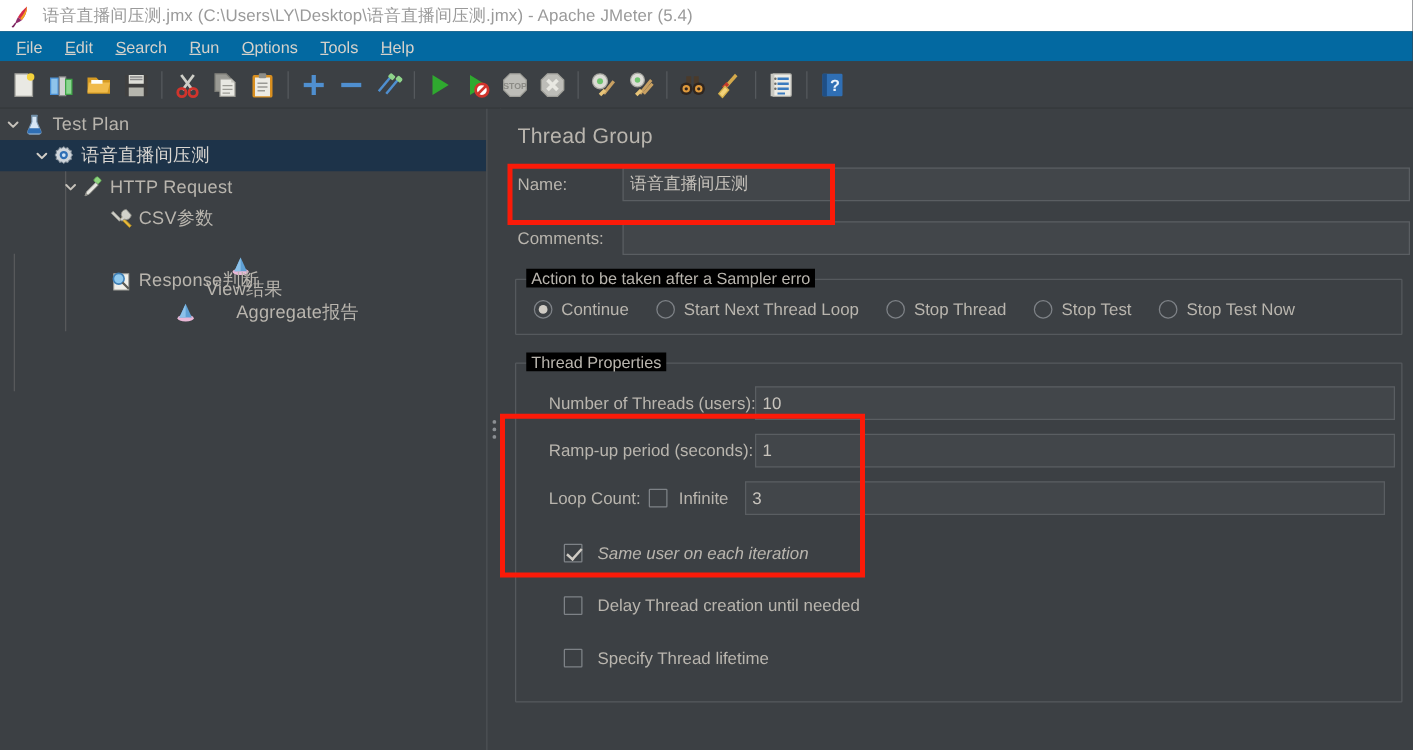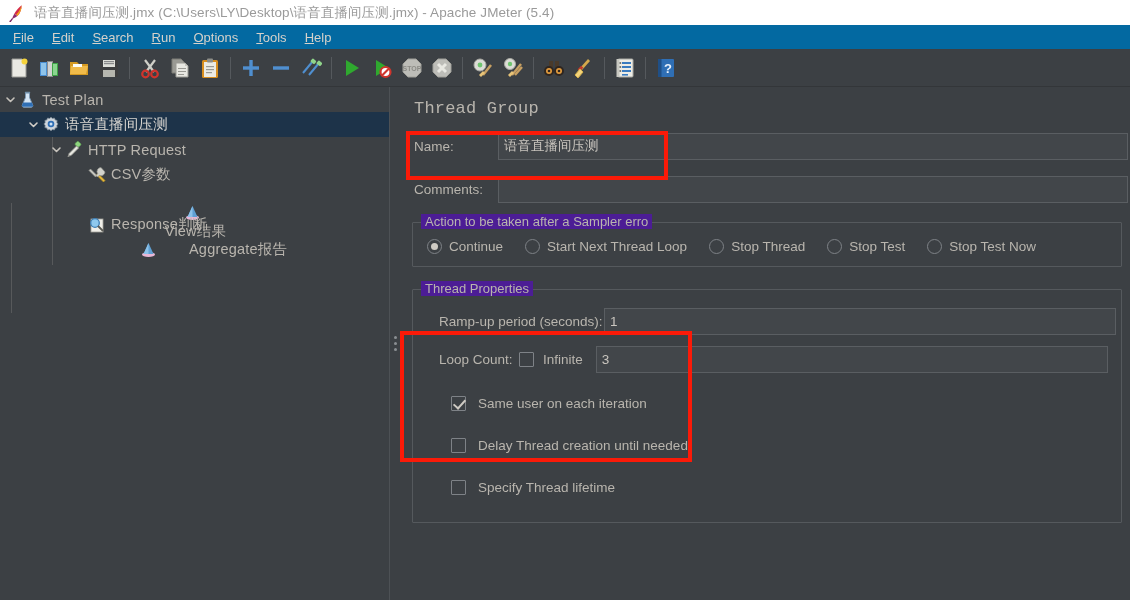--- a/index.html
+++ b/index.html
@@ -76,41 +76,41 @@
   .chev svg{display:block;}
   .chev.blank{visibility:hidden;}
   .ticon{width:19px;height:19px;flex:0 0 auto;margin-right:5px;display:flex;align-items:center;justify-content:center;}
   .ticon svg{display:block;}
   .indent{flex:0 0 auto;}
   
   .guide{position:absolute;width:1px;background:#57595b;}
 
   
   .panel-title{
-    font-size:17px;color:#b9b5ae;padding:12px 0 0 14px;letter-spacing:.2px;font-family:Liberation Mono, monospace;
+    font-size:17px;color:#b9b5ae;padding:12px 0 0 14px;letter-spacing:.2px;
   }
   .fieldrow{
     display:flex;align-items:center;height:30px;margin-top:8px;
   }
   .fieldrow .flabel{
     font-size:13.5px;color:#b9b5ae;width:98px;text-align:left;padding-left:14px;
     box-sizing:border-box;flex:0 0 auto;
   }
   .jtext{
     height:27px;background:#42464a;border:1px solid #5a5e62;box-sizing:border-box;
     color:#c9c5be;font-size:13.5px;font-family:"Liberation Sans","DejaVu Sans",sans-serif;
     padding:0 5px;outline:none;display:flex;align-items:center;
   }
 
   .groupbox{
     margin:14px 8px 0 12px;border:1px solid #55595d;border-radius:1px;
     position:relative;padding:14px 0 10px 0;
   }
   .groupbox > .gtitle{
-    position:absolute;top:-9px;left:8px;background:#4c1d95;padding:0 4px;
+    position:absolute;top:-9px;left:8px;background:#000000;padding:0 4px;
     font-size:13px;color:#b9b5ae;white-space:nowrap;
   }
 
   .radio-row{display:flex;align-items:center;padding-left:14px;gap:0;}
   .radio-item{display:flex;align-items:center;margin-right:22px;cursor:default;}
   .radio-mark{
     width:15px;height:15px;border-radius:50%;border:1px solid #7e8287;
     box-sizing:border-box;margin-right:7px;flex:0 0 auto;position:relative;
     background:#3c4044;
   }
@@ -517,34 +517,38 @@
           <div class="radio-item">
             <span class="radio-mark"></span>
             <span class="radio-lbl">Stop Test Now</span>
           </div>
         </div>
       </div>
 
       <div class="groupbox" style="margin-top:22px;padding:16px 0 14px 0;">
         <div class="gtitle">Thread Properties</div>
 
+        <div class="prop-row">
+          <div class="prop-label" style="width:191px;">Number of Threads (users):</div>
+          <div class="jtext" style="width:512px;">10</div>
+        </div>
 
         <div class="prop-row">
           <div class="prop-label" style="width:191px;">Ramp-up period (seconds):</div>
           <div class="jtext" style="width:512px;">1</div>
         </div>
 
         <div class="prop-row">
           <div class="prop-label" style="width:106px;">Loop Count:</div>
           <span class="cbox"></span>
           <span class="radio-lbl" style="margin-left:9px;margin-right:13px;">Infinite</span>
           <div class="jtext" style="width:512px;">3</div>
         </div>
 
-        <div class="chk-row" style="margin-top:6px;">
+        <div class="chk-row" style="margin-top:6px;font-style:italic;">
           <span class="cbox on"></span>
           <span class="chk-lbl">Same user on each iteration</span>
         </div>
         <div class="chk-row">
           <span class="cbox"></span>
           <span class="chk-lbl">Delay Thread creation until needed</span>
         </div>
         <div class="chk-row">
           <span class="cbox"></span>
           <span class="chk-lbl">Specify Thread lifetime</span>

